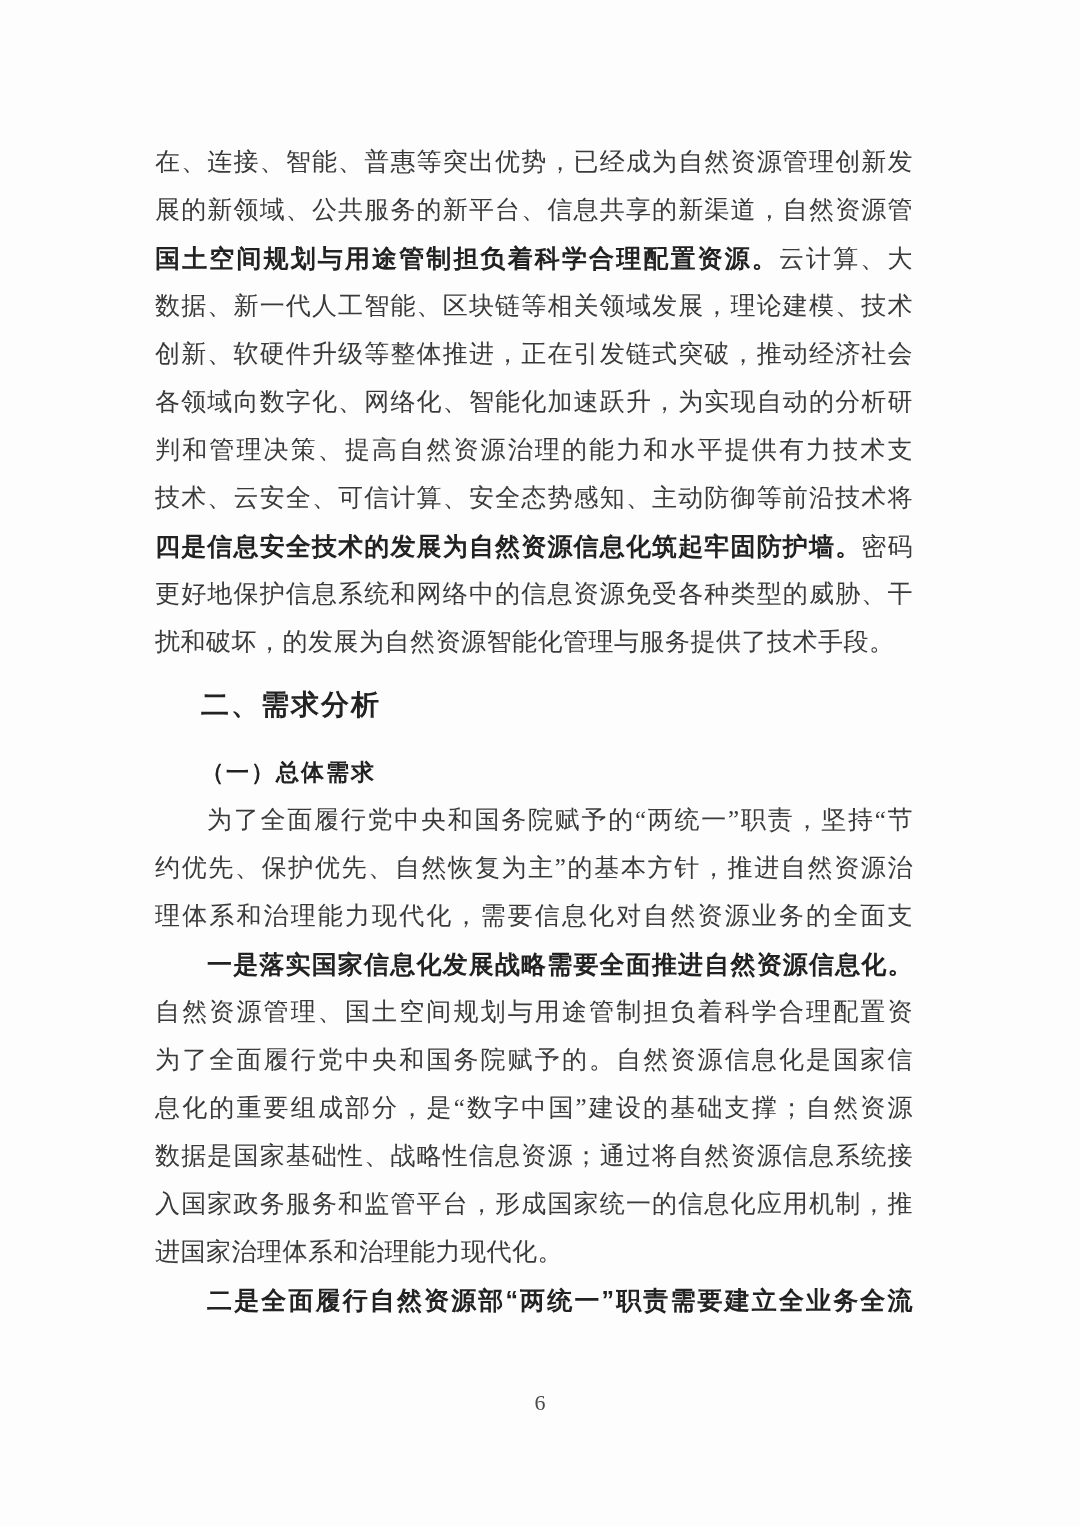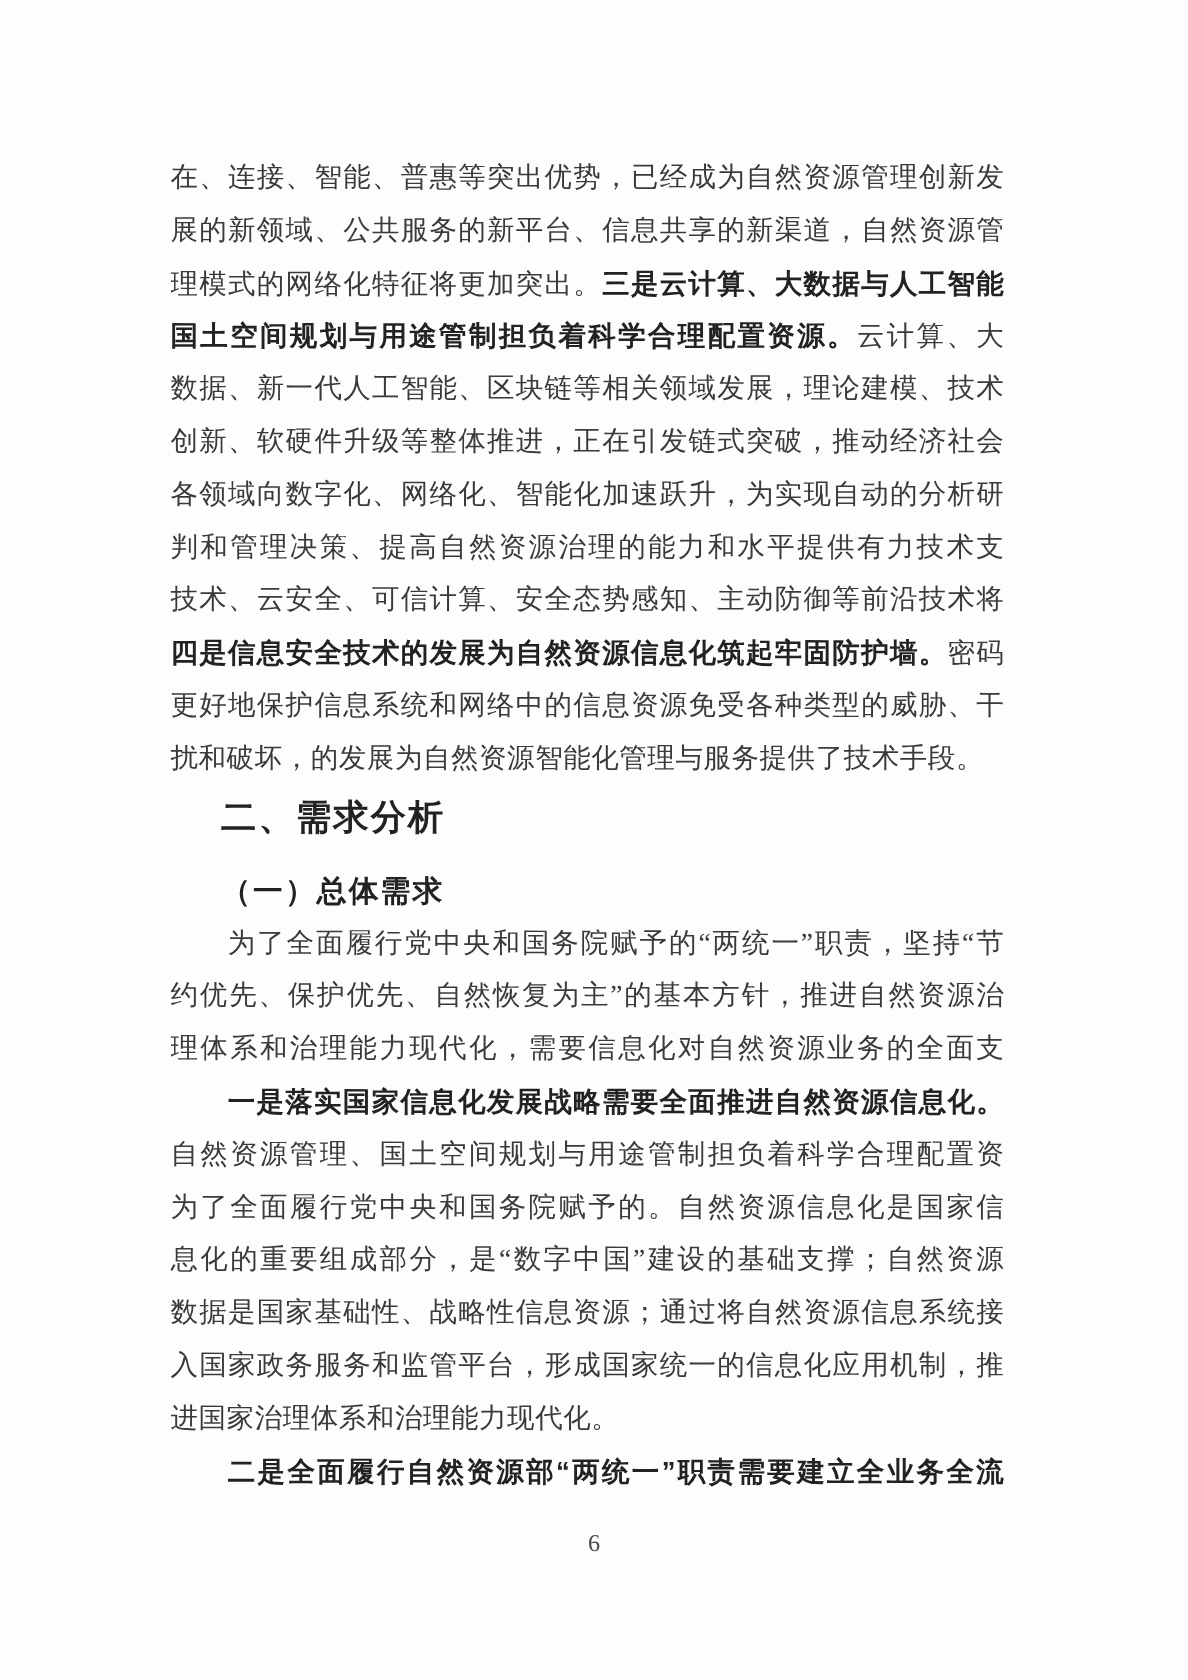--- a/index.html
+++ b/index.html
@@ -50,29 +50,29 @@
   .heading {
     font-family: "Liberation Sans", "DejaVu Sans", sans-serif;
     font-weight: bold;
     color: #222222;
     height: 48px;
     line-height: 48px;
     text-align: left;
     text-align-last: left;
   }
   .h1 {
-    margin-top: 5px;
+    margin-top: 15px;
     padding-left: 46px;
-    font-size: 32px;
+    font-size: 28px;
     letter-spacing: 2px;
   }
   .h2 {
     margin-top: 19px;
     padding-left: 46px;
-    font-size: 27px;
+    font-size: 23px;
     letter-spacing: 2px;
   }
   .page-number {
     position: absolute;
     top: 1390px;
     left: 0;
     width: 1080px;
     text-align: center;
     font-size: 22px;
     color: #4a4a4a;
@@ -80,21 +80,20 @@
   }
 </style>
 </head>
 <body>
 
 <div class="page">
   <div class="doc-content">
       <div class="para">
         <div class="line"><span>在、连接、智能、普惠等突出优势，已经成为自然资源管理创新发</span></div>
         <div class="line"><span>展的新领域、公共服务的新平台、信息共享的新渠道，自然资源管</span></div>
-        <div class="line"><span>理模式的网络化特征将更加突出。</span><span class="b">三是云计算、大数据与人工智能</span></div>
         <div class="line"><span class="b">国土空间规划与用途管制担负着科学合理配置资源。</span><span>云计算、大</span></div>
         <div class="line"><span>数据、新一代人工智能、区块链等相关领域发展，理论建模、技术</span></div>
         <div class="line"><span>创新、软硬件升级等整体推进，正在引发链式突破，推动经济社会</span></div>
         <div class="line"><span>各领域向数字化、网络化、智能化加速跃升，为实现自动的分析研</span></div>
         <div class="line"><span>判和管理决策、提高自然资源治理的能力和水平提供有力技术支撑。</span></div>
         <div class="line"><span>技术、云安全、可信计算、安全态势感知、主动防御等前沿技术将</span></div>
         <div class="line"><span class="b">四是信息安全技术的发展为自然资源信息化筑起牢固防护墙。</span><span>密码</span></div>
         <div class="line"><span>更好地保护信息系统和网络中的信息资源免受各种类型的威胁、干</span></div>
         <div class="line last"><span>扰和破坏，的发展为自然资源智能化管理与服务提供了技术手段。</span></div>
       </div>

